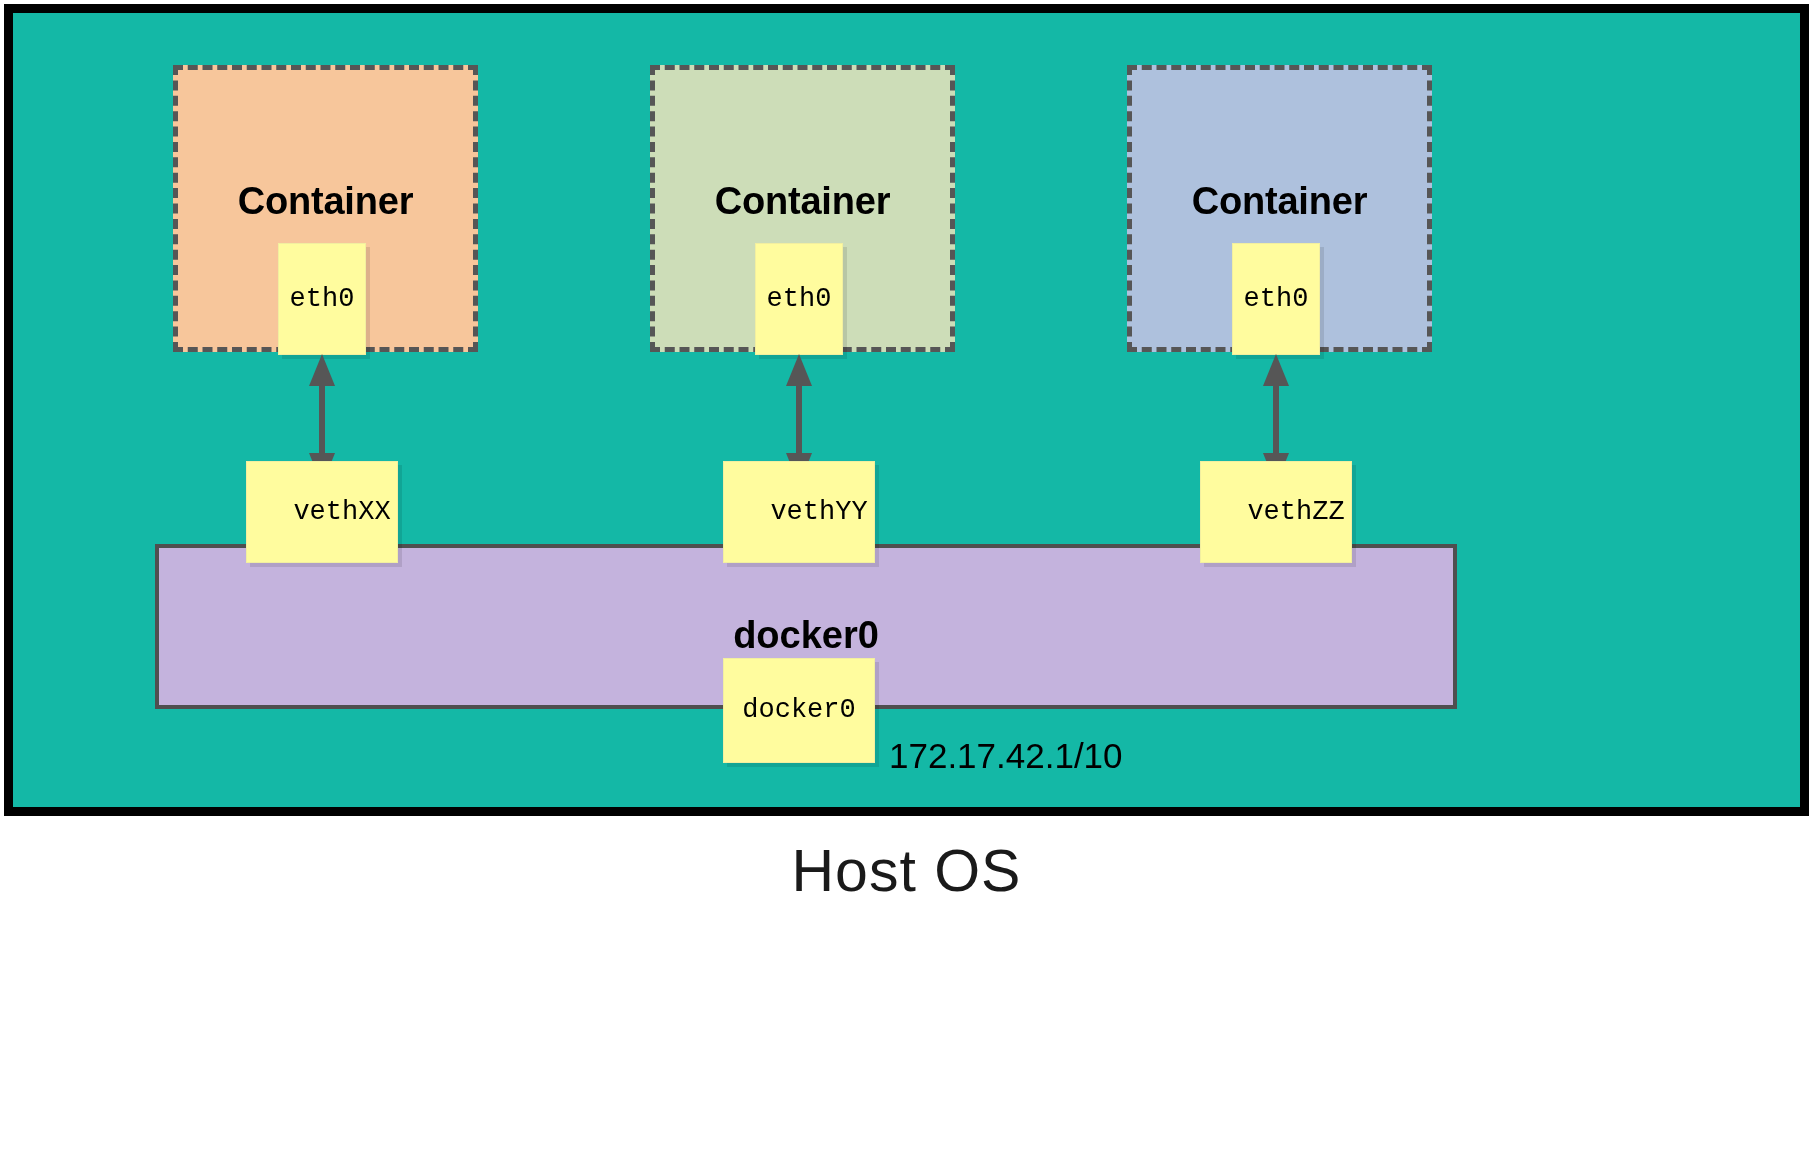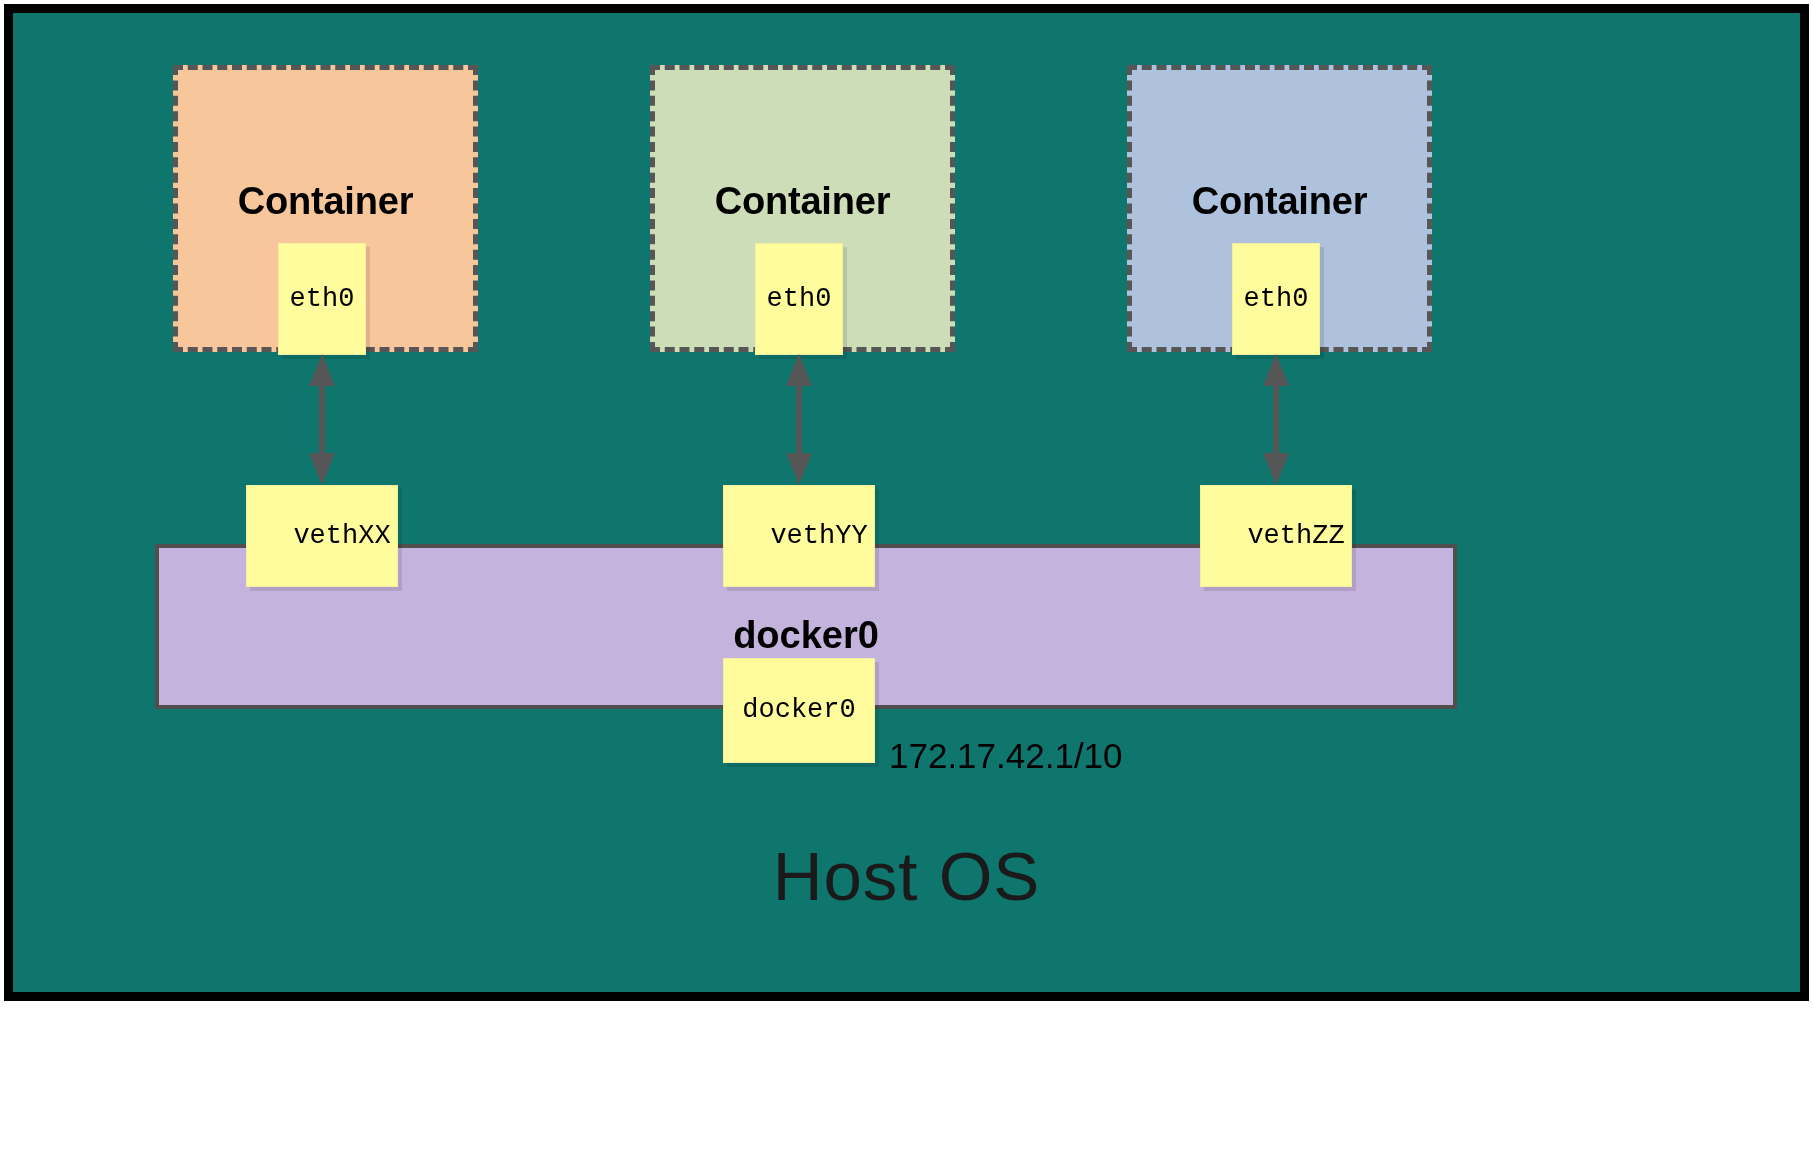--- a/index.html
+++ b/index.html
@@ -19,24 +19,24 @@
     background: #ffffff;
     overflow: hidden;
   }
 
   
   .host-frame {
     position: absolute;
     left: 4px;
     top: 4px;
     width: 1805px;
-    height: 997px;
+    height: 812px;
     box-sizing: border-box;
     border: 9px solid #000000;
-    background: #0f766e;
+    background: #14b8a6;
   }
 
   
   .container-box {
     position: absolute;
     box-sizing: border-box;
     border: 5px dashed #565656;
     top: 52px;
     height: 287px;
   }
@@ -79,21 +79,21 @@
     top: 230px;
   }
   .note.eth0.e0 { left: 265px; }
   .note.eth0.e1 { left: 742px; }
   .note.eth0.e2 { left: 1219px; }
 
   
   .note.veth {
     width: 152px;
     height: 102px;
-    top: 472px;
+    top: 448px;
     padding-left: 40px;
   }
   .note.veth.v0 { left: 233px; }
   .note.veth.v1 { left: 710px; }
   .note.veth.v2 { left: 1187px; }
 
   
   .note.docker0-iface {
     width: 152px;
     height: 105px;
@@ -144,21 +144,21 @@
     white-space: nowrap;
   }
 
   
   .host-caption {
     position: absolute;
     left: 0;
     right: 0;
     top: 824px;
     text-align: center;
-    font-size: 69px;
+    font-size: 59px;
     font-weight: 300;
     color: #1a1a1a;
     letter-spacing: 1px;
   }
 </style>
 </head>
 <body>
 
 <div id="canvas">
 

